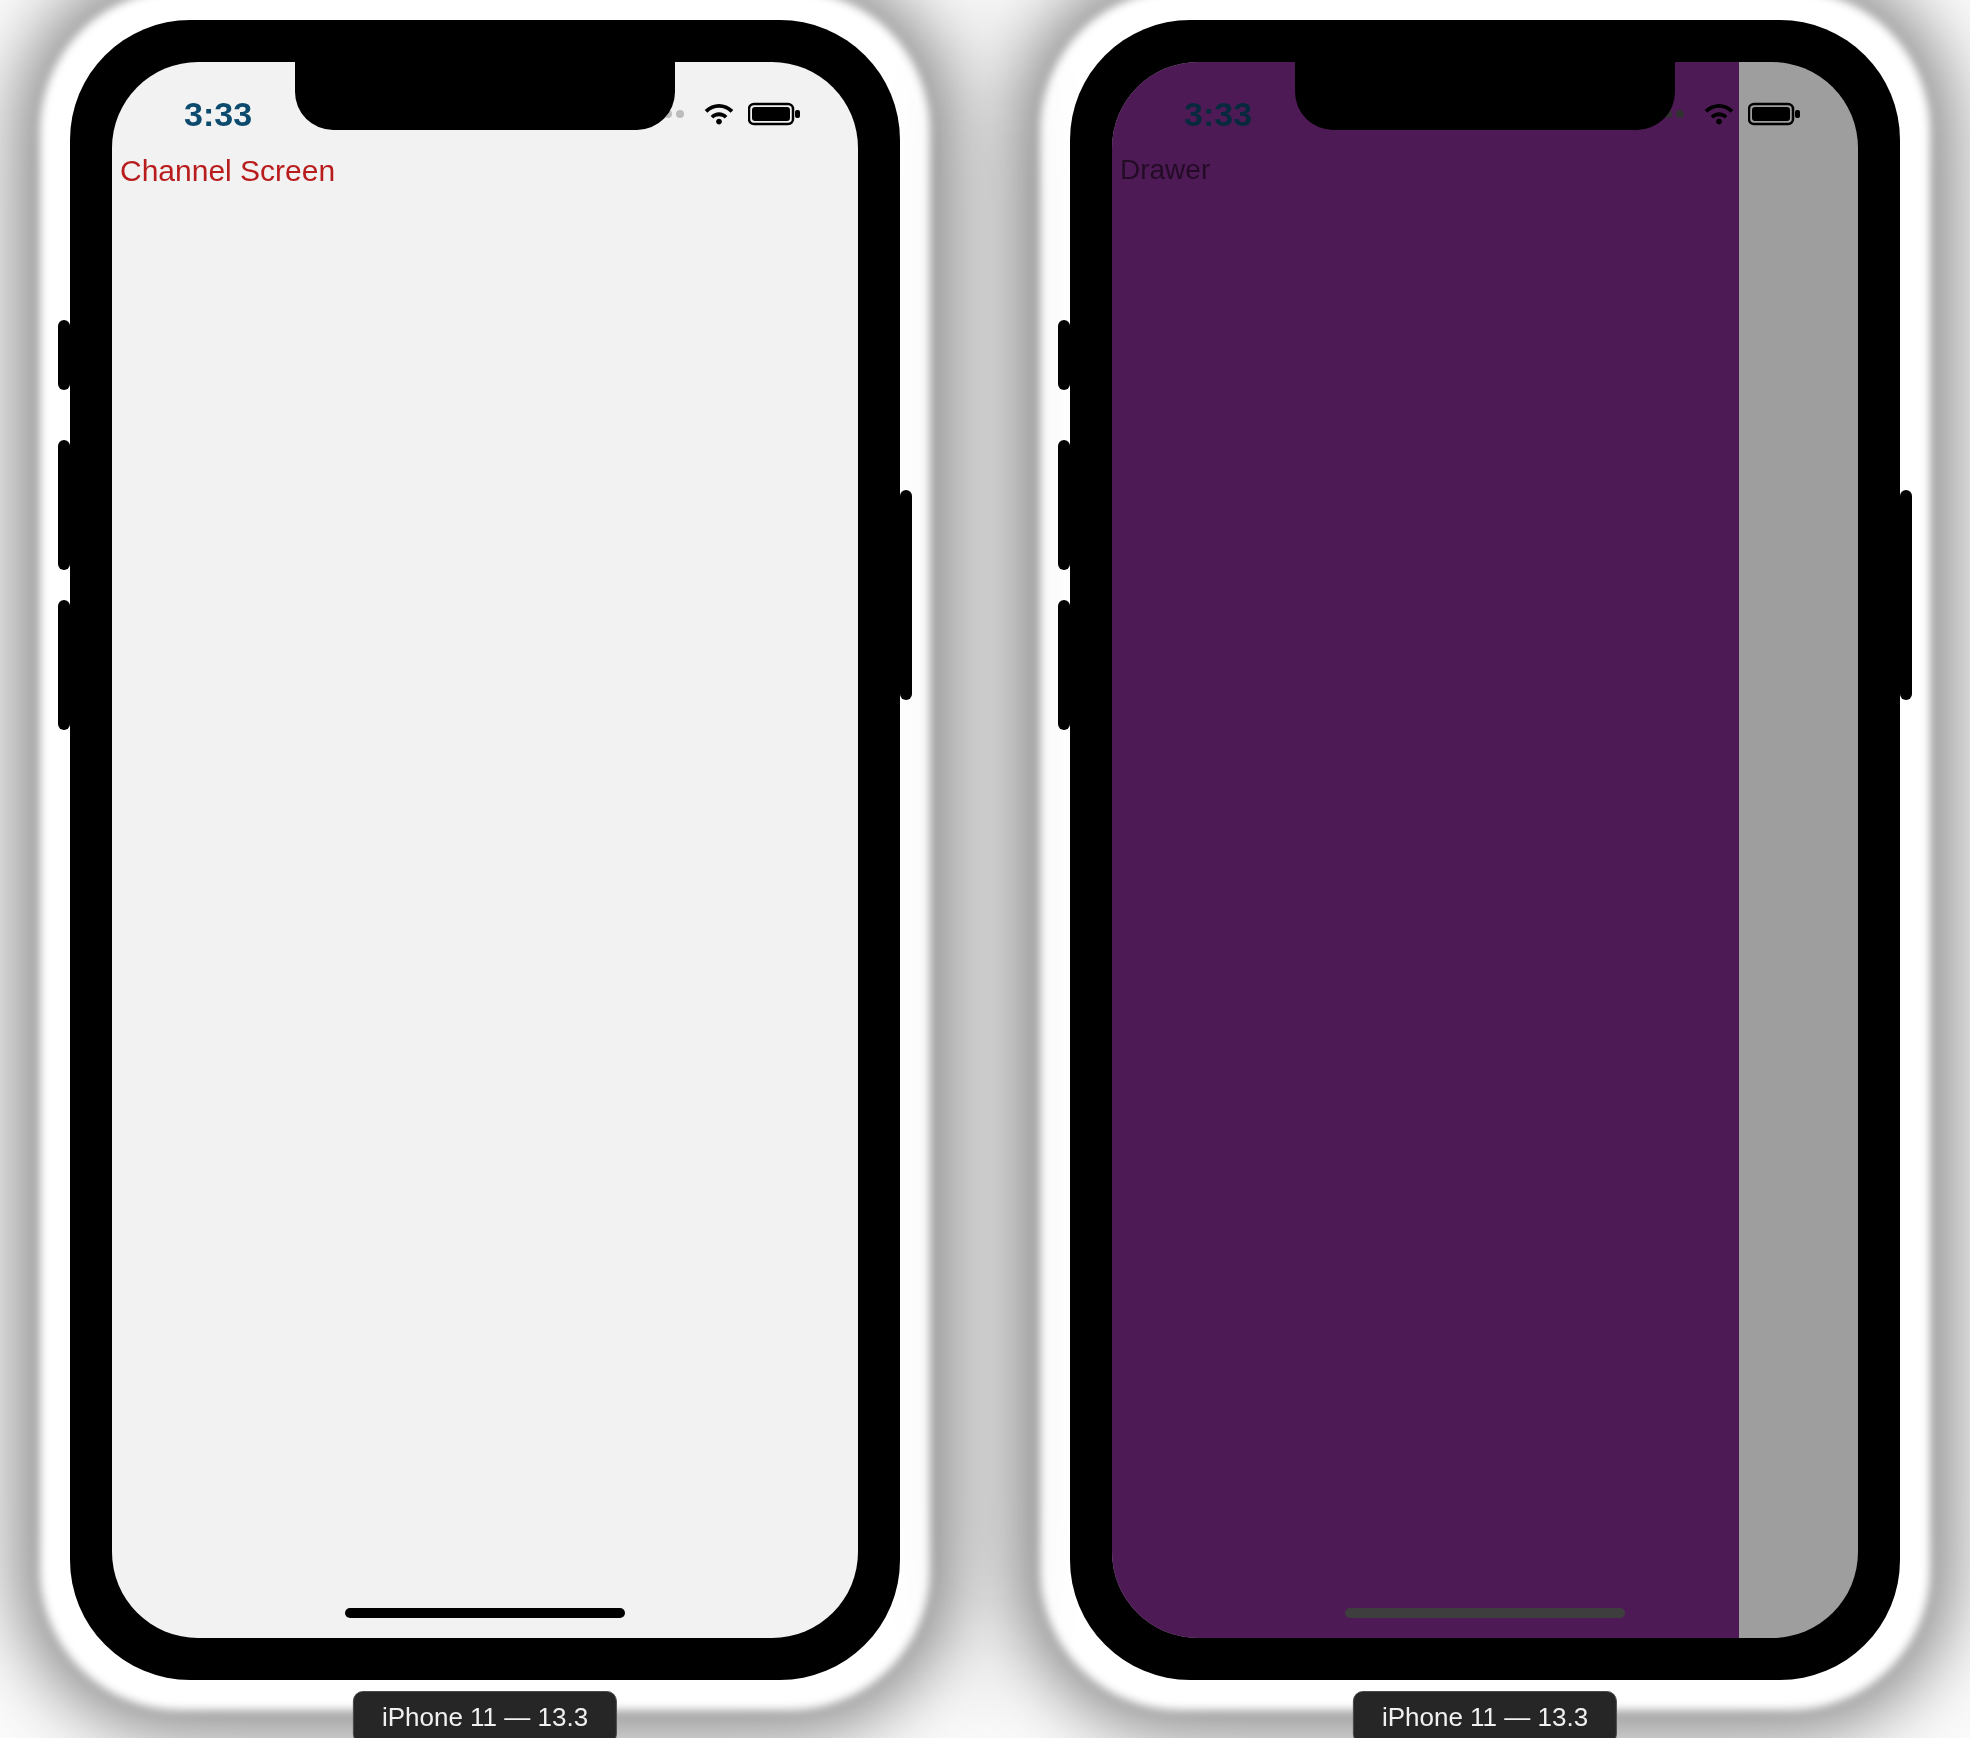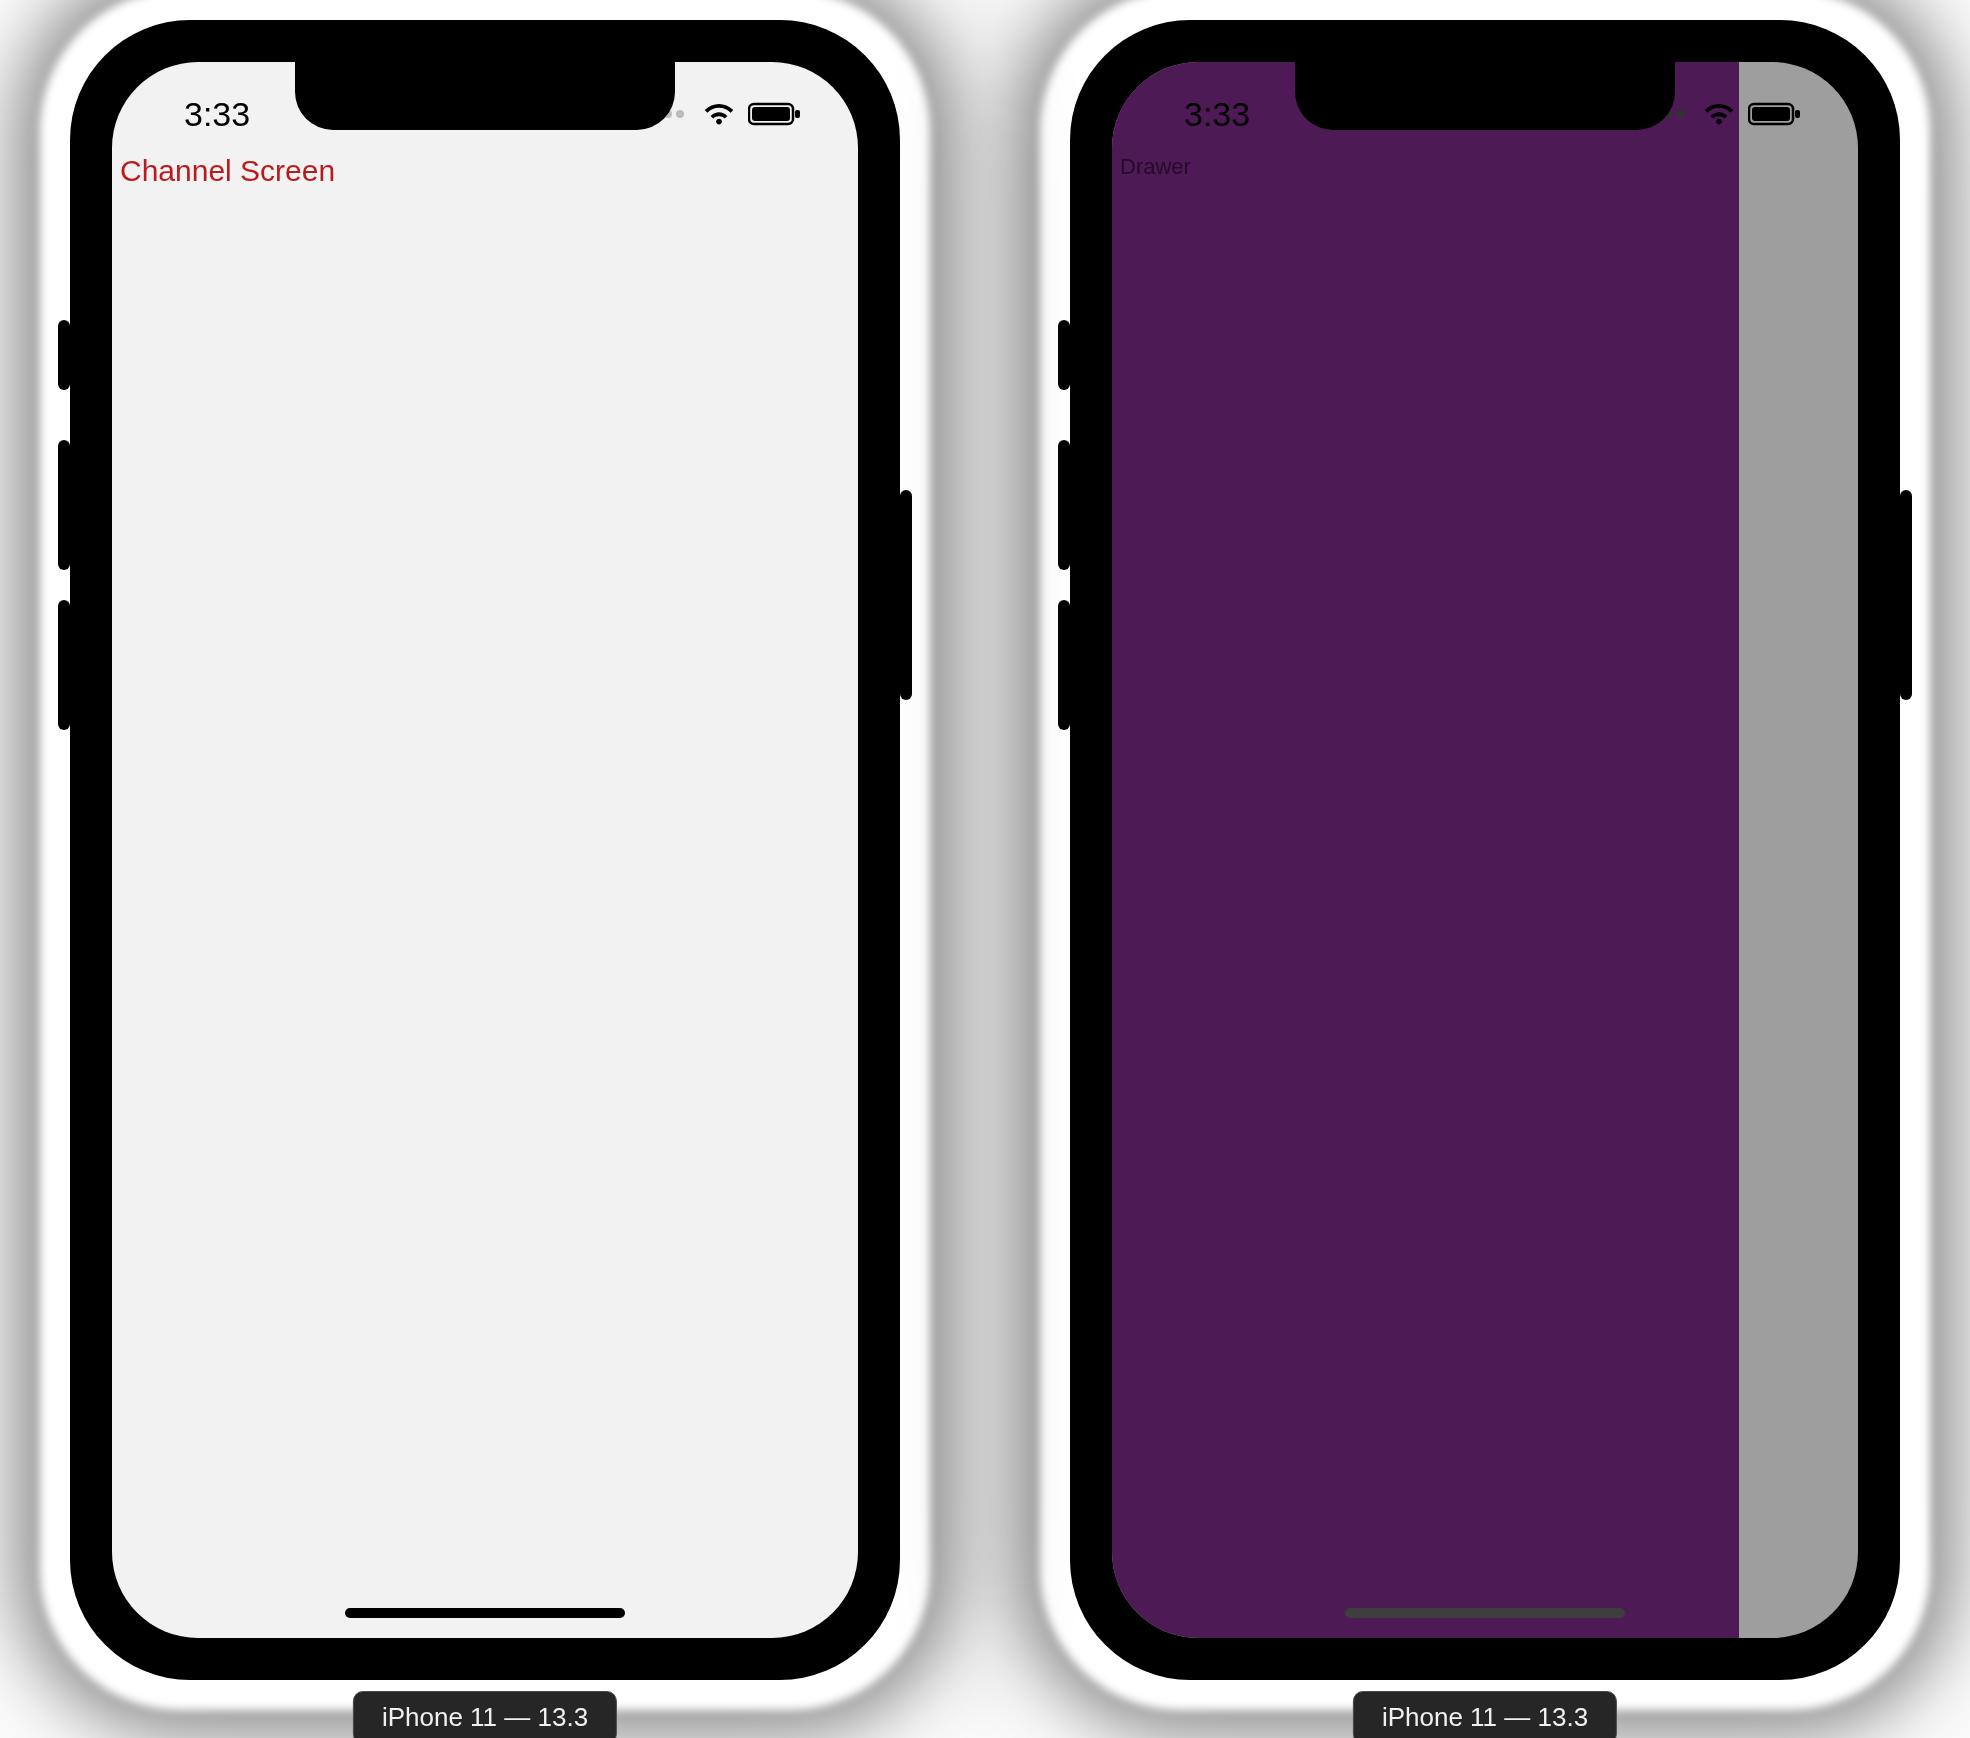--- a/index.html
+++ b/index.html
@@ -93,22 +93,22 @@
       left: 0; right: 0;
       height: 60px;
       display: flex;
       justify-content: space-between;
       align-items: center;
       padding: 0 48px;
       z-index: 2;
     }
     .status-time {
       font-size: 34px;
-      font-weight: 400;
-      color: #000000;
+      font-weight: 700;
+      color: #0c4a6e;
       padding-left: 24px;
     }
     .status-icons {
       display: flex;
       align-items: center;
       gap: 12px;
       padding-right: 8px;
     }
     .dots {
       display: flex;
@@ -136,21 +136,21 @@
     .screen.overlay .dots span { background: #5a5a5a; }
 
     .screen-title {
       position: absolute;
       top: 92px;
       left: 8px;
       font-size: 30px;
       color: #b91c1c;
       z-index: 2;
     }
-    .screen.overlay .screen-title { color: #000; opacity: .55; font-size: 22px; }
+    .screen.overlay .screen-title { color: #000; opacity: .55; font-size: 28px; }
 
     
     .home-indicator {
       position: absolute;
       bottom: 20px;
       left: 50%;
       transform: translateX(-50%);
       width: 280px;
       height: 10px;
       border-radius: 6px;

